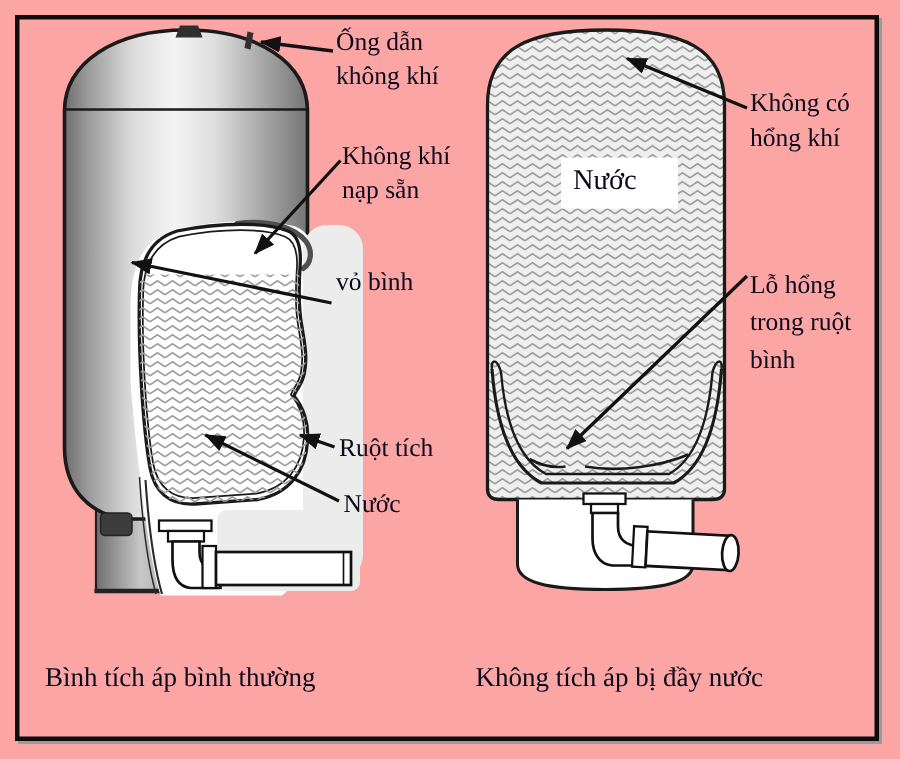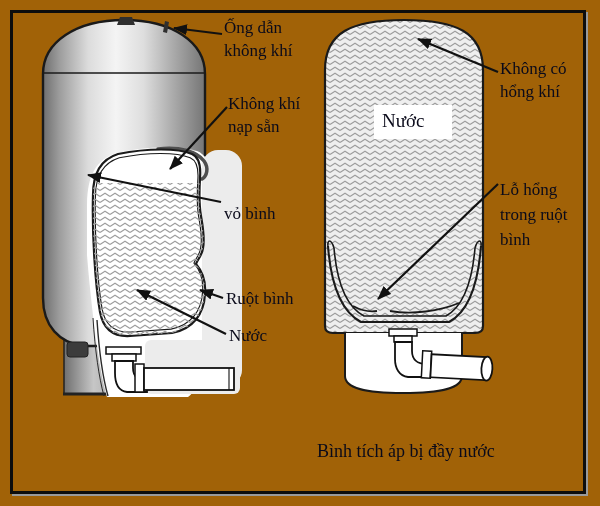--- a/index.html
+++ b/index.html
@@ -1,16 +1,16 @@
 <!DOCTYPE html>
 <html><head>
 <meta charset="utf-8">
 <style>
   html,body{margin:0;padding:0;background:#fff;}
-  #stage{position:relative;width:600px;height:506px;background:#a16207;overflow:hidden;
+  #stage{position:relative;width:600px;height:506px;background:#fca5a5;overflow:hidden;
          font-family:"Liberation Serif",serif;}
   #frame{position:absolute;left:10px;top:10px;width:570px;height:478px;
          border:3px solid #0d0d0d;box-shadow:2px 2px 0 0 #9a9a9a;}
   svg{position:absolute;left:0;top:0;}
   .label{position:absolute;font-size:17px;line-height:23px;color:#0a0a1a;white-space:pre-line;}
   .caption{position:absolute;font-size:18px;color:#0a0a1a;white-space:nowrap;}
   .waterbox{position:absolute;left:374px;top:105px;width:78px;height:34px;background:#fff;}
   .waterbox .label{position:static;font-size:19px;padding:4px 0 0 8px;display:block;}
 </style>
 </head>
@@ -119,27 +119,28 @@
       <line x1="226" y1="334" x2="137" y2="290" marker-end="url(#ah)"></line>
       <line x1="498" y1="72" x2="418" y2="39" marker-end="url(#ah)"></line>
       <line x1="498" y1="184" x2="378" y2="299" marker-end="url(#ah)"></line>
     </g>
   </svg>
 
   <div class="label" style="left:224px;top:16px;">Ống dẫn
 không khí</div>
   <div class="label" style="left:228px;top:92px;">Không khí
 nạp sẵn</div>
-  <div class="label" style="left:224px;top:202px;">vỏ bình</div>
-  <div class="label" style="left:226px;top:287px;">Ruột bình</div>
+  <div class="label" style="left:224px;top:176px;">vỏ bình</div>
+  <div class="label" style="left:226px;top:287px;">Ruột tích</div>
   <div class="label" style="left:229px;top:324px;">Nước</div>
 
   <div class="waterbox">
     <span class="label">Nước</span>
   </div>
   <div class="label" style="left:500px;top:57px;">Không có
 hổng khí</div>
   <div class="label" style="left:500px;top:177px;line-height:25px;">Lỗ hổng
 trong ruột
 bình</div>
 
-  <div class="caption" style="left:317px;top:441px;">Bình tích áp bị đầy nước</div>
+  <div class="caption" style="left:30px;top:441px;">Bình tích áp bình thường</div>
+  <div class="caption" style="left:317px;top:441px;">Không tích áp bị đầy nước</div>
 </div>
 
 </body></html>

